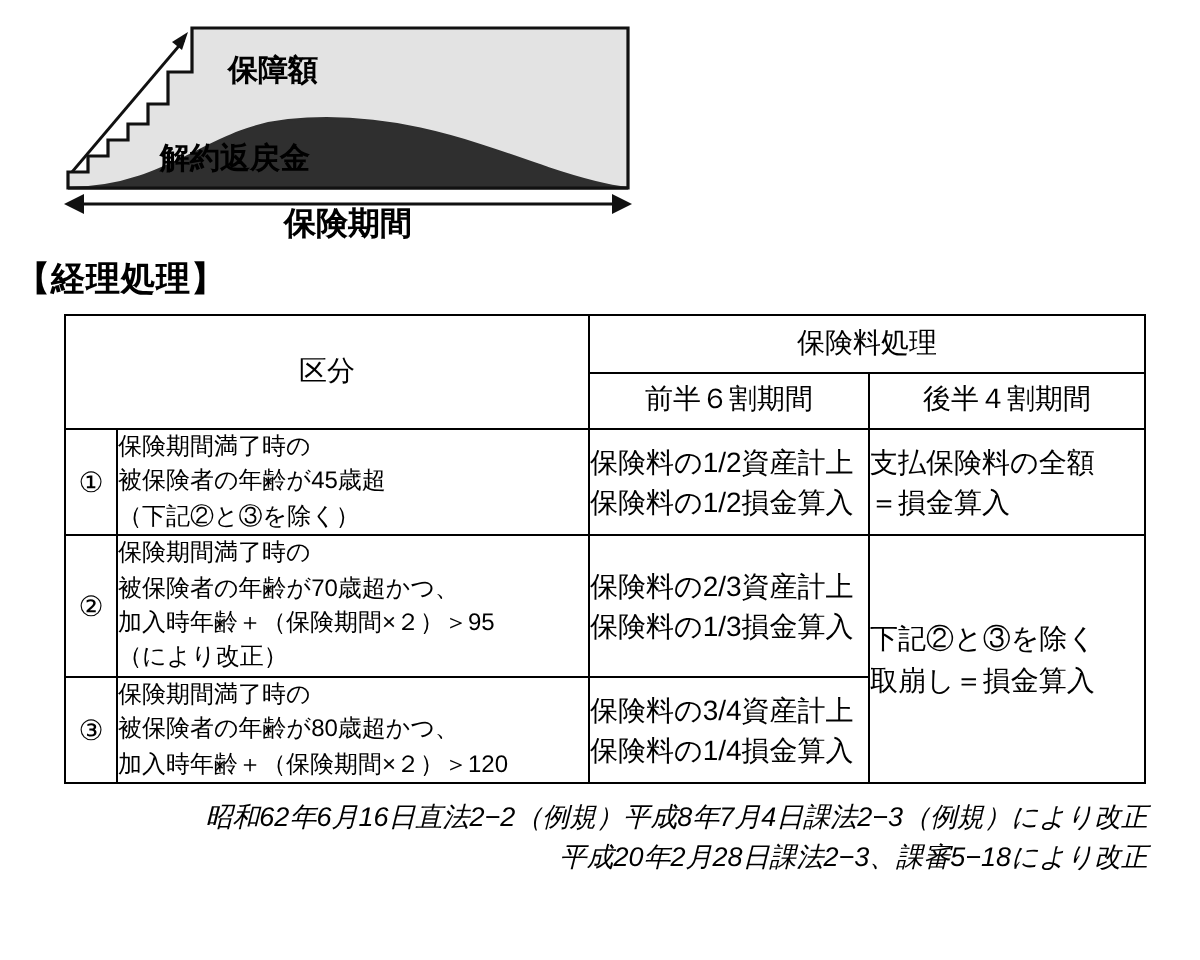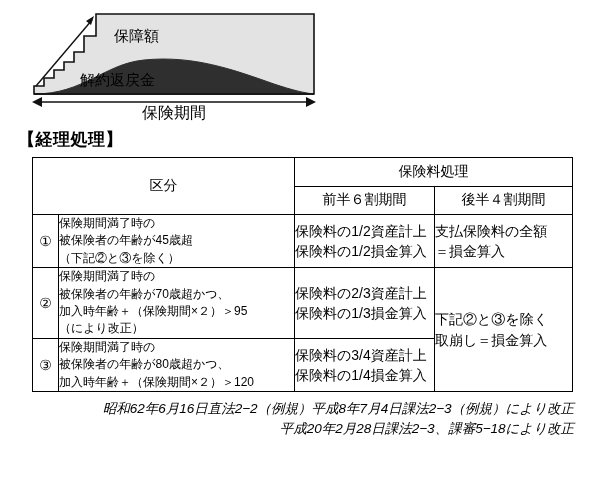--- a/index.html
+++ b/index.html
@@ -19,37 +19,38 @@
     width: 600px;
     height: 480px;
   }
 
   
   .diagram {
     position: relative;
     width: 330px;
     height: 118px;
     margin: 6px 0 0 24px;
+    font-weight: bold;
   }
   .diagram svg {
     display: block;
   }
   .diag-label {
     position: absolute;
     font-size: 15px;
     line-height: 1;
     white-space: nowrap;
   }
   .lbl-hosho { left: 90px; top: 22px; }
   .lbl-kaiyaku { left: 56px; top: 66px; }
   .lbl-kikan { left: 118px; top: 99px; font-size: 16px; }
 
   
   .section-title {
-    margin: 4px 0 6px 18px;
+    margin: 4px 0 6px 8px;
     font-size: 17px;
     font-weight: bold;
     letter-spacing: 0.5px;
   }
 
   
   .tbl-wrap {
     margin: 0 0 0 32px;
     width: 540px;
   }

